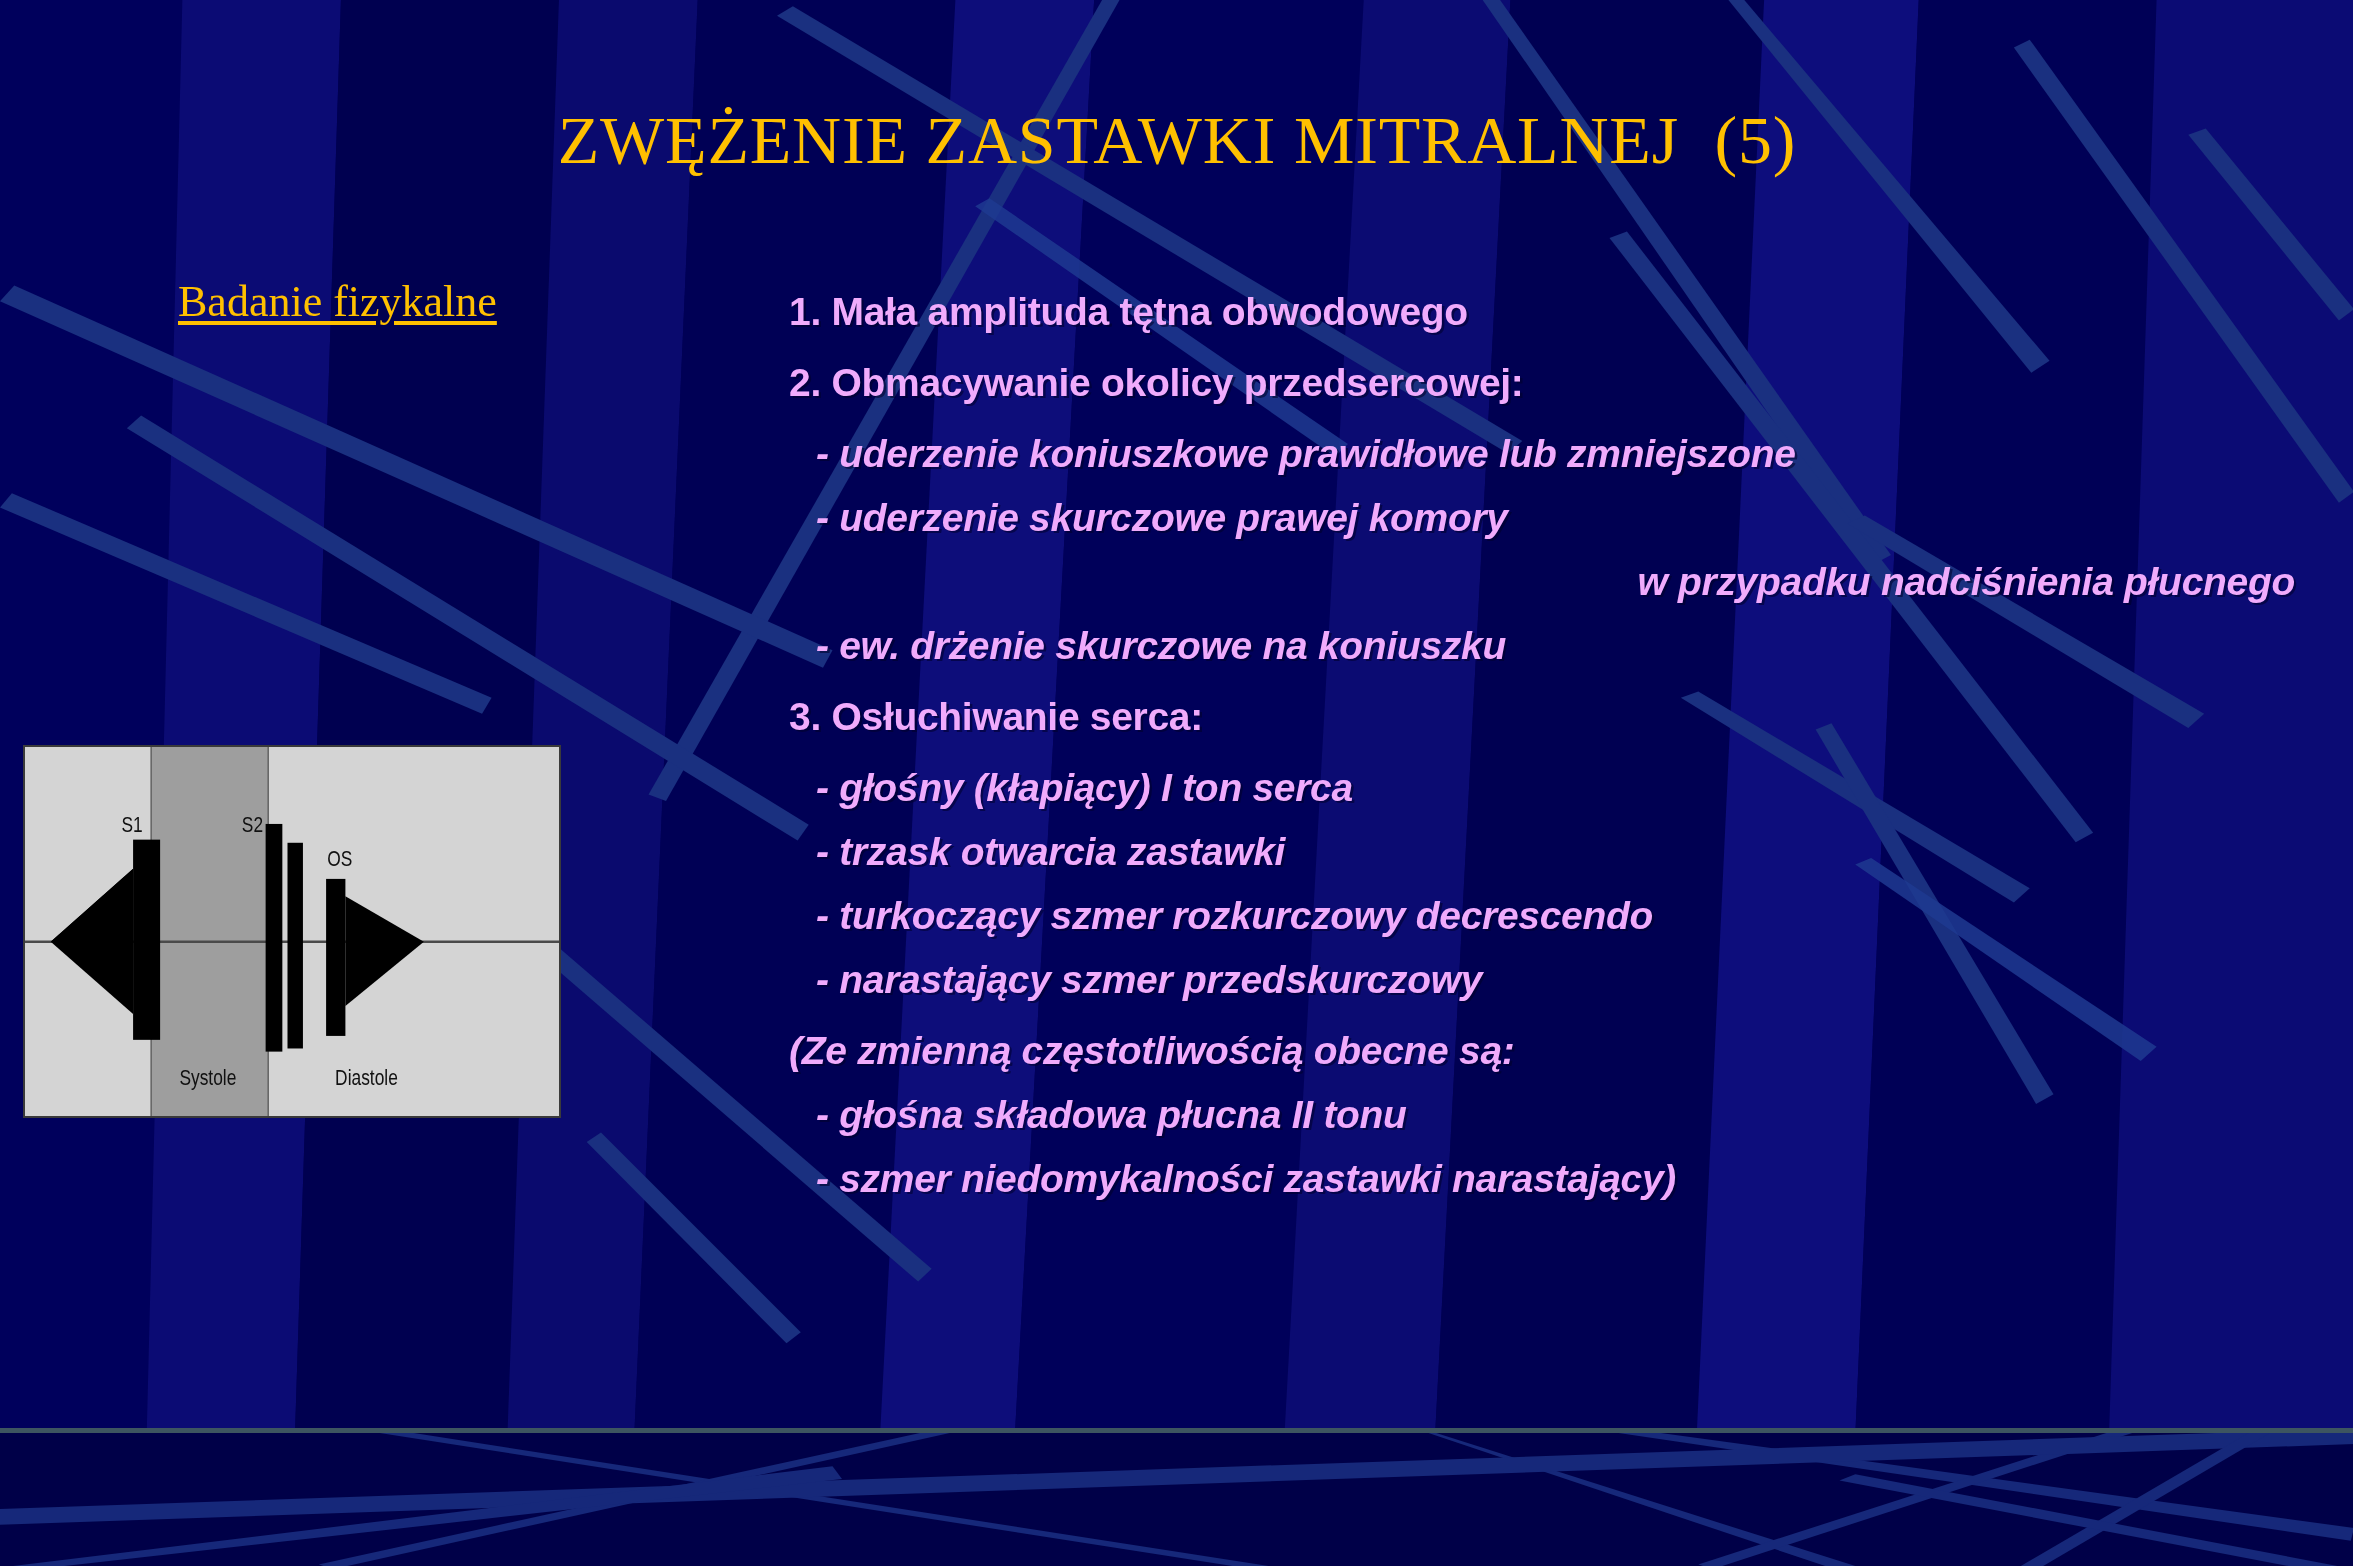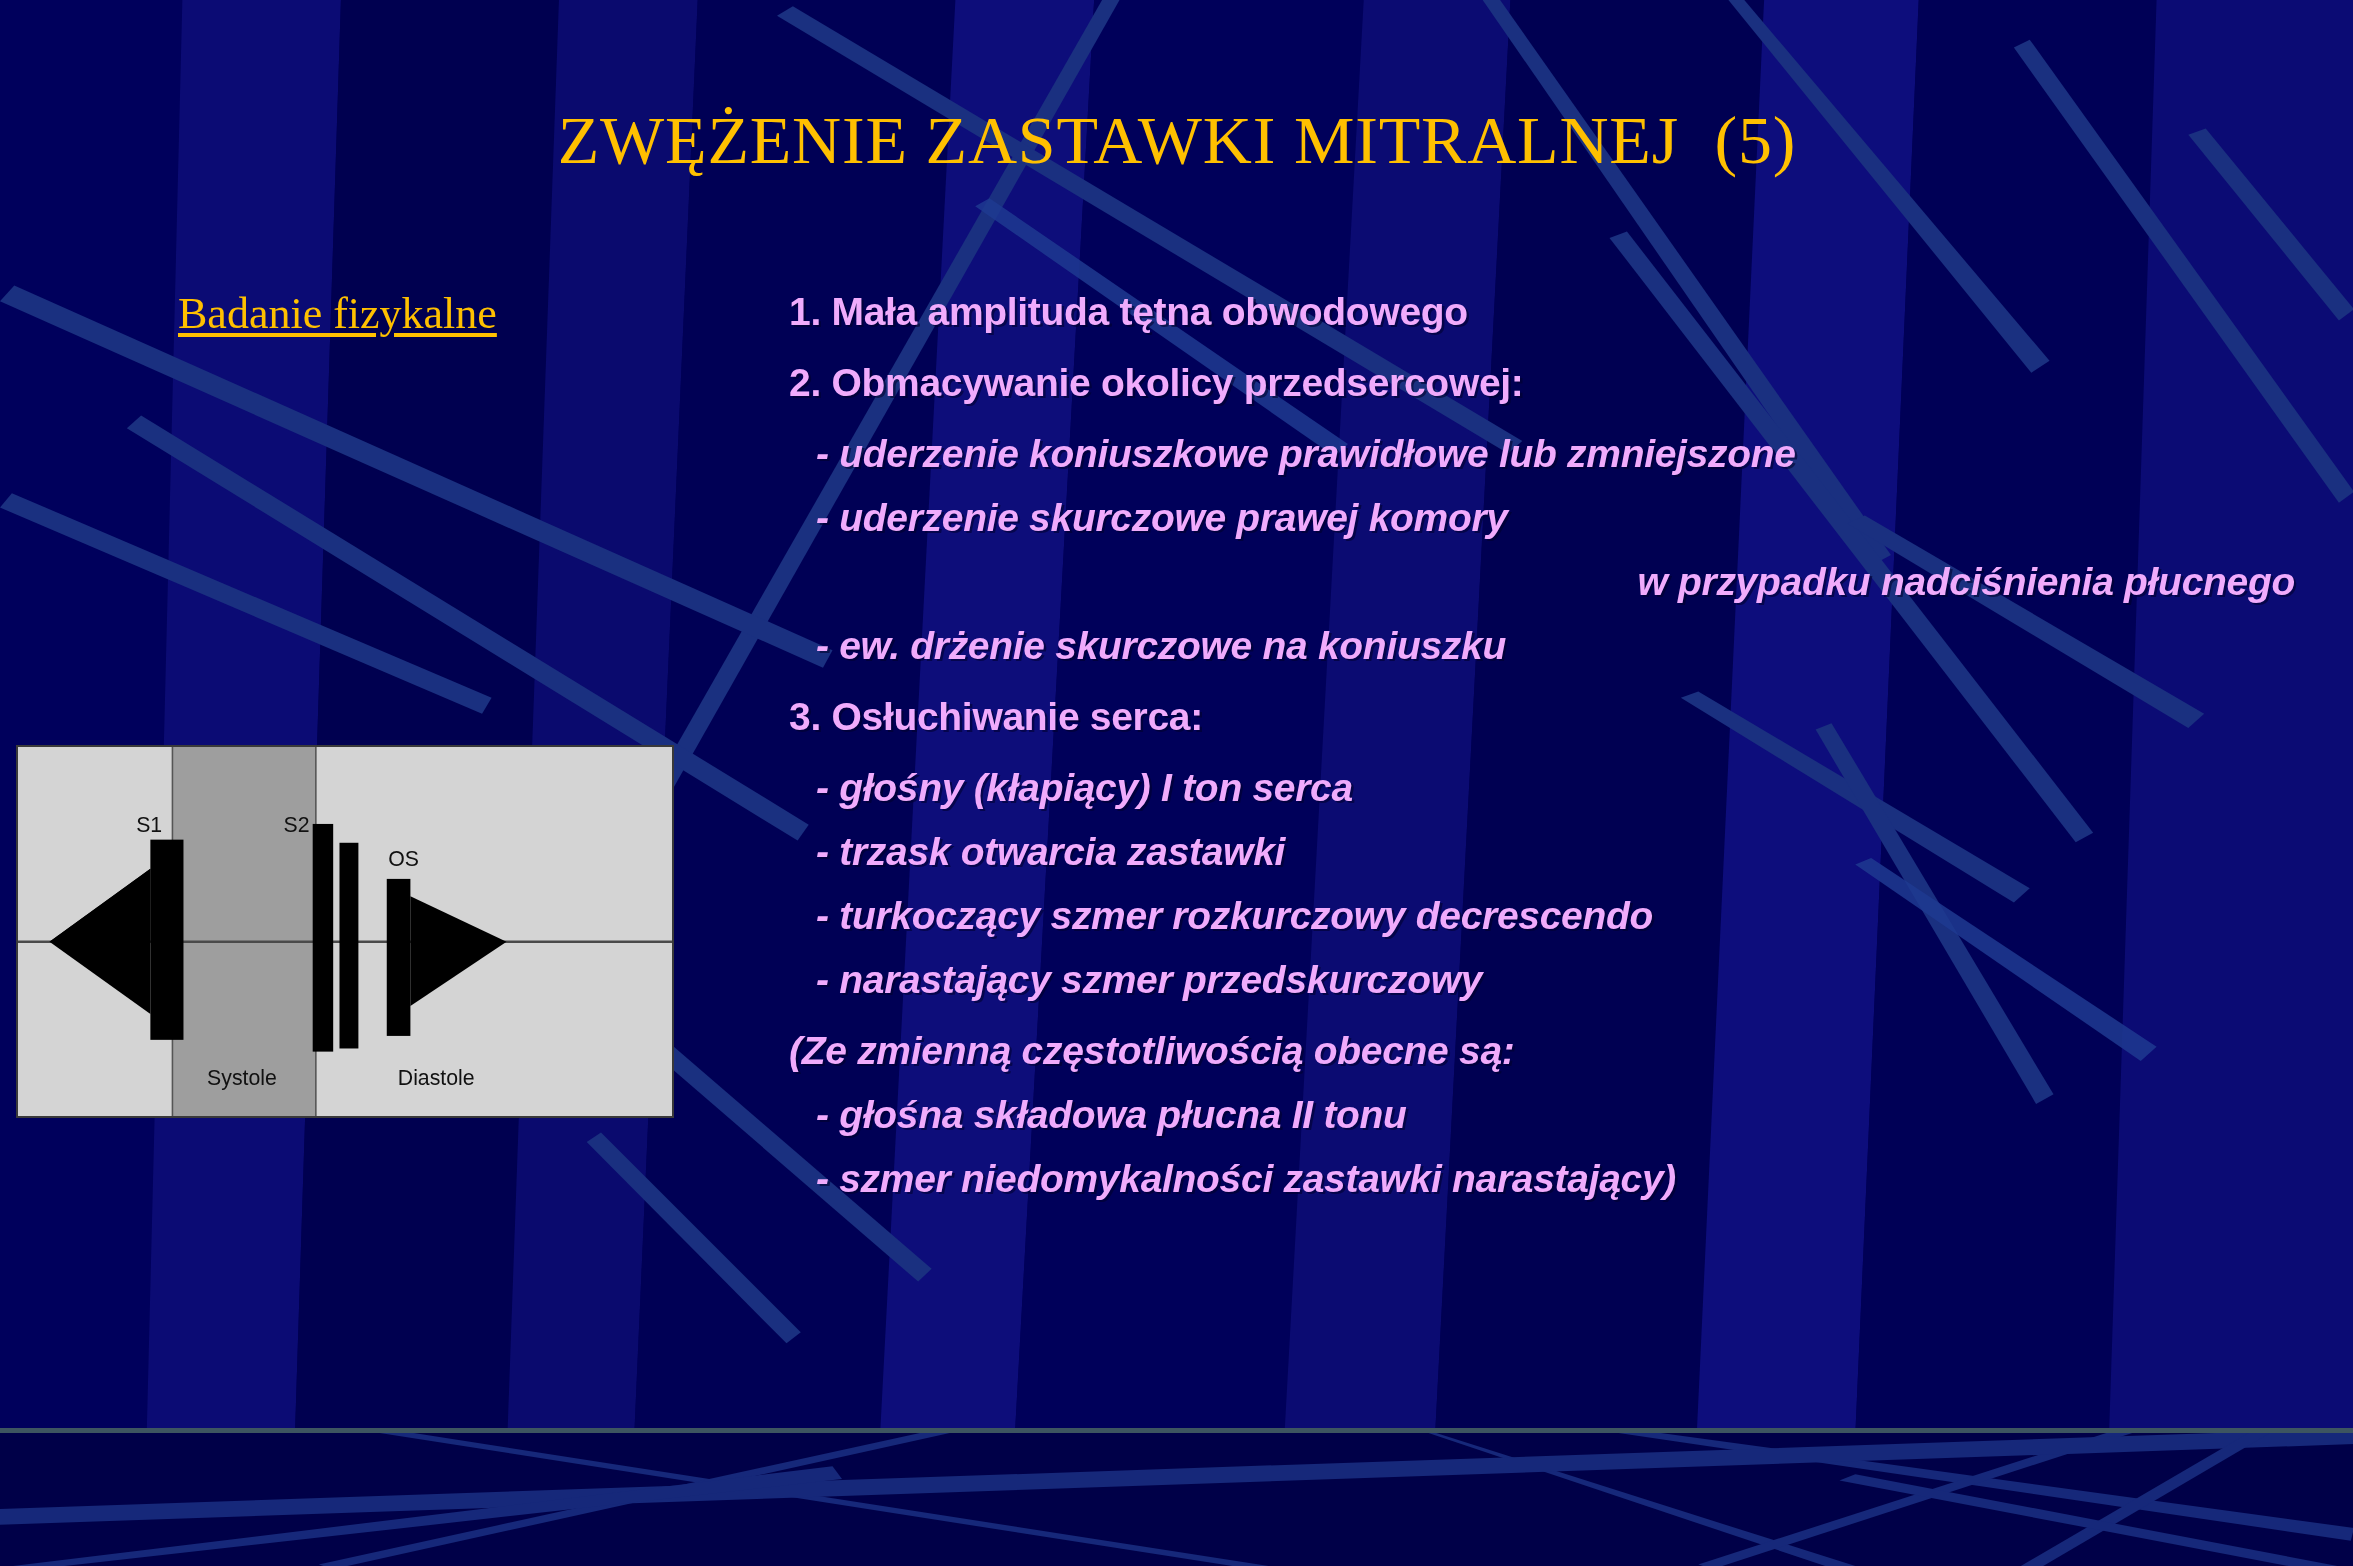--- a/index.html
+++ b/index.html
@@ -35,21 +35,20 @@
   #subhead {
     position:absolute;
     left:178px; top:276px;
     color:#FFC000;
     font-family:"Liberation Serif", serif;
     font-size:44px;
     font-weight:400;
     text-decoration:underline;
     text-underline-offset:4.8px;
     white-space:pre;
-    margin-top:12px;
   }
   
   #body-block {
     position:absolute;
     left:789px; top:289px;
     width:1506px;
   }
   .line {
     color:#f0abfc;
     font-family:"Liberation Sans", sans-serif;
@@ -62,22 +61,22 @@
   }
   .line.italic { font-style:italic; }
   .line.gap-lg  { margin-top:25px; }
   .line.gap-sm  { margin-top:18px; }
   .indent { padding-left:27px; }
   .indent2 { padding-left:41px;text-align:right; }
 
   
   #figure {
     position:absolute;
-    left:16px; top:745px;
-    width:658px; height:373px;
+    left:23px; top:745px;
+    width:538px; height:373px;
     border:2.4px solid #3a3a3a;
     background:#d4d4d4;
   }
   #fig-svg { display:block; width:100%; height:100%; }
 
   
   #divider {
     position:absolute;
     left:0; top:1428px;
     width:2354px; height:5.5px;

